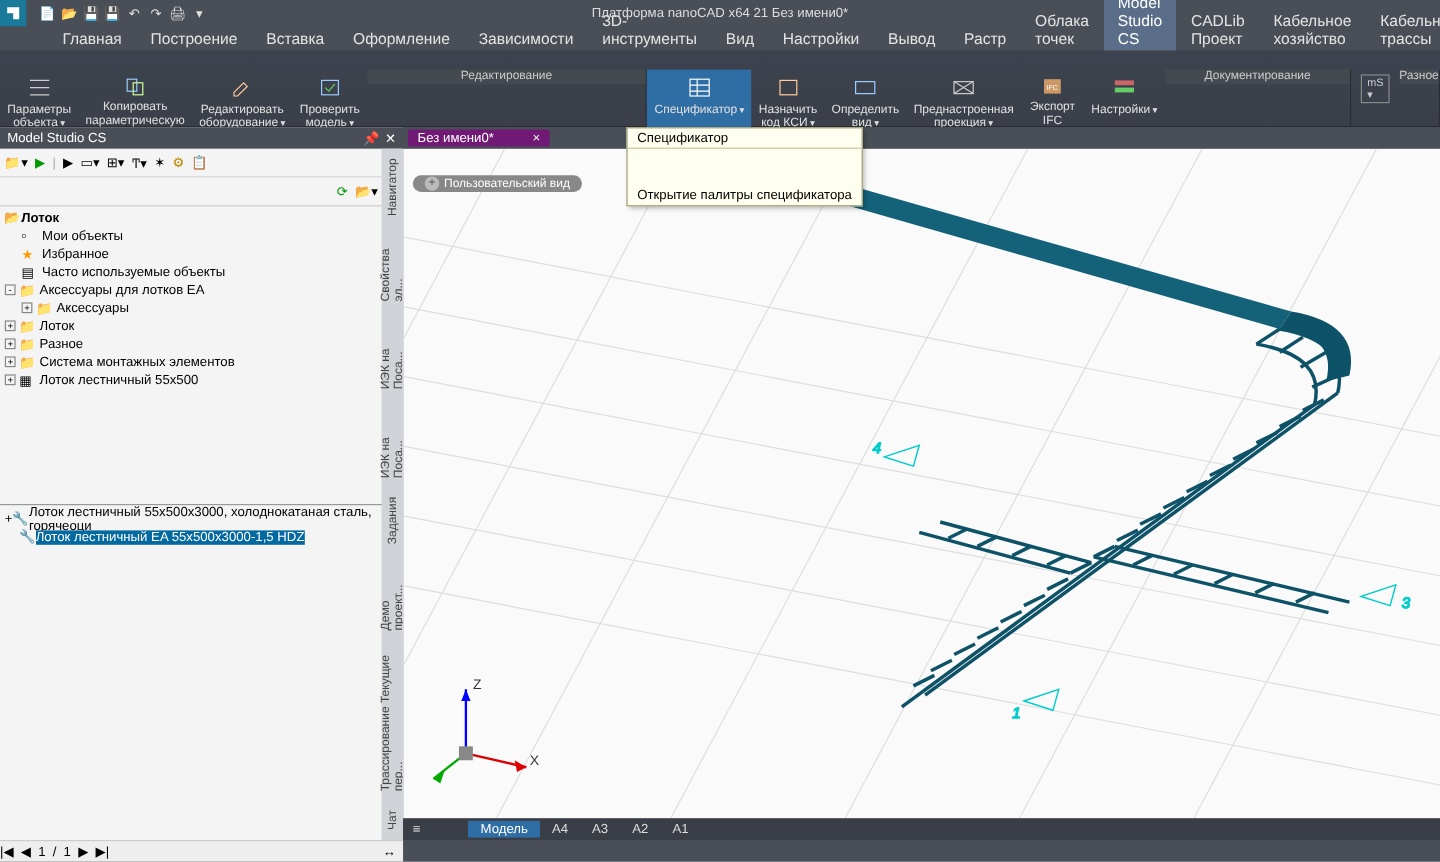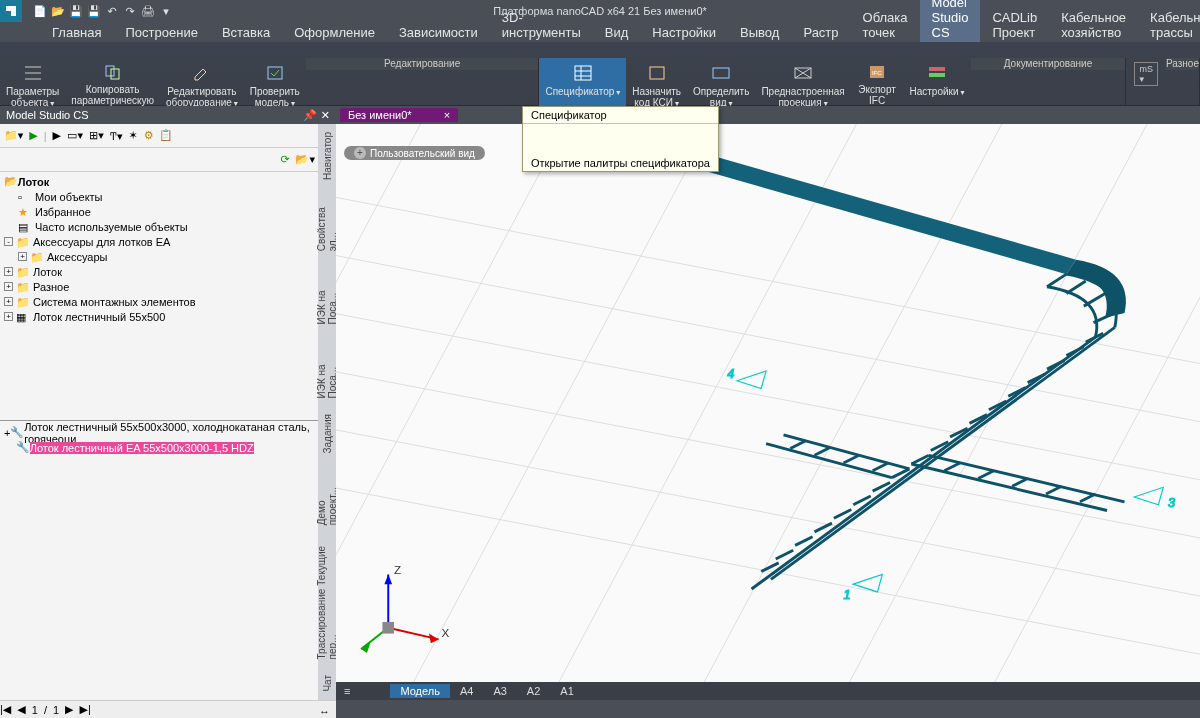--- a/index.html
+++ b/index.html
@@ -34,21 +34,21 @@
 .left .hdr .pin { margin-left:auto; display:flex; gap:4px; }
 .left .tb { height:24px; background:#f4f4f4; border-bottom:1px solid #ccc; display:flex; align-items:center; gap:6px; padding:0 4px; }
 .left .tb2 { justify-content:flex-end; }
 .tree { padding:2px 4px; font-size:11px; color:#000; }
 .tree .node { display:flex; align-items:center; height:15px; }
 .tree .node .sq { width:9px; height:9px; border:1px solid #888; font-size:8px; line-height:7px; text-align:center; margin-right:3px; }
 .tree .node .fic { width:14px; height:12px; margin-right:3px; }
 .ind1{padding-left:14px}
 .blist { position:absolute; bottom:18px; left:0; right:0; height:280px; border-top:1px solid #999; padding:4px; font-size:11px; }
 .blist .row { display:flex; align-items:center; height:15px; }
-.blist .row.sel span.t { background:#ec4899; color:#fff; }
+.blist .row.sel span.t { background:#0369a1; color:#fff; }
 .paginator { position:absolute; bottom:0; left:0; right:0; height:18px; background:#eee; border-top:1px solid #ccc; display:flex; align-items:center; justify-content:center; gap:6px; font-size:11px; }
 
 
 .sidetabs { position:absolute; left:318px; top:124px; width:18px; bottom:18px; background:#d0d3d7; display:flex; flex-direction:column; align-items:center; justify-content:flex-start; }
 .sidetab { writing-mode:vertical-rl; transform:rotate(180deg); font-size:10px; color:#444; padding:8px 2px; cursor:pointer; }
 
 
 .canvas-wrap { position:absolute; left:336px; top:106px; right:0; bottom:18px; background:#4a4e56; }
 .doctabs { height:18px; background:#4a4e56; display:flex; align-items:center; padding-left:4px; }
 .doctab { display:flex; align-items:center; background:#701a75; color:#fff; font-size:11px; padding:1px 8px; border-radius:2px 2px 0 0;gap:13px; }

